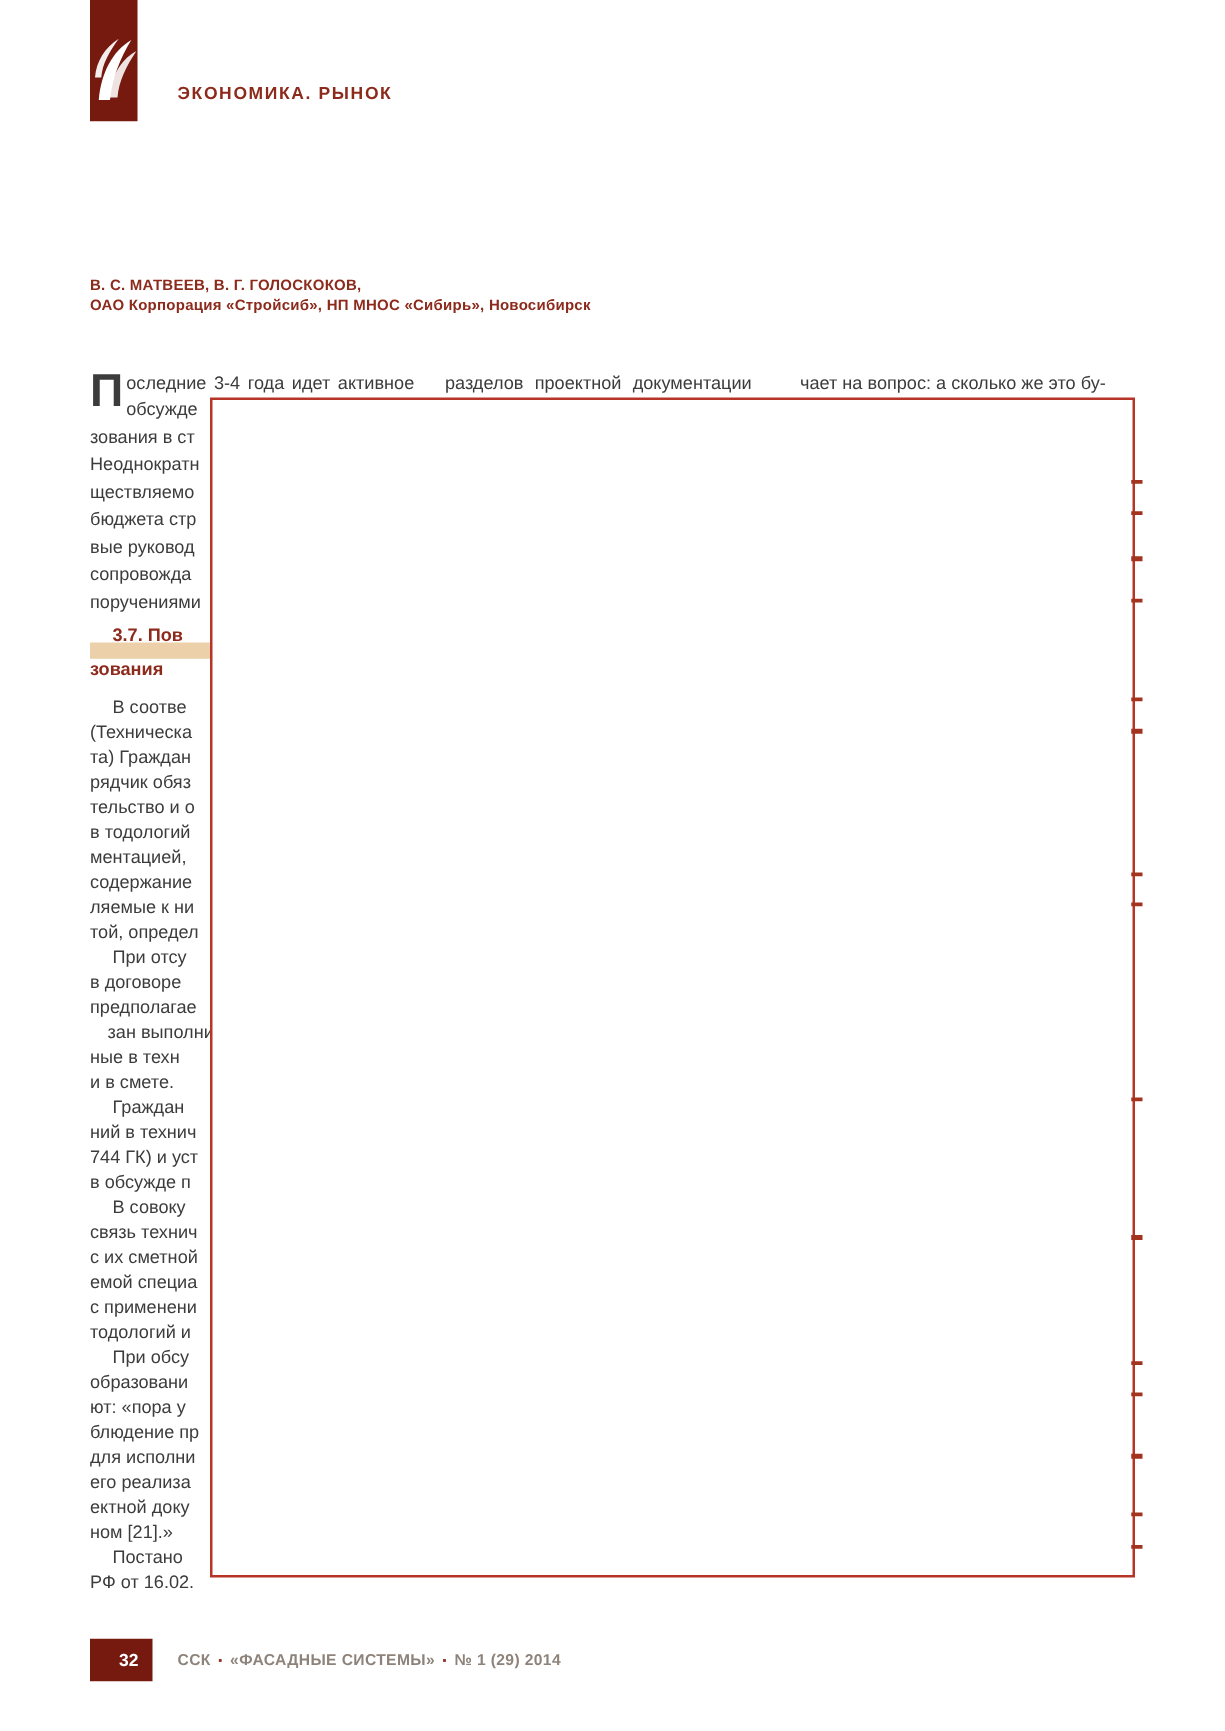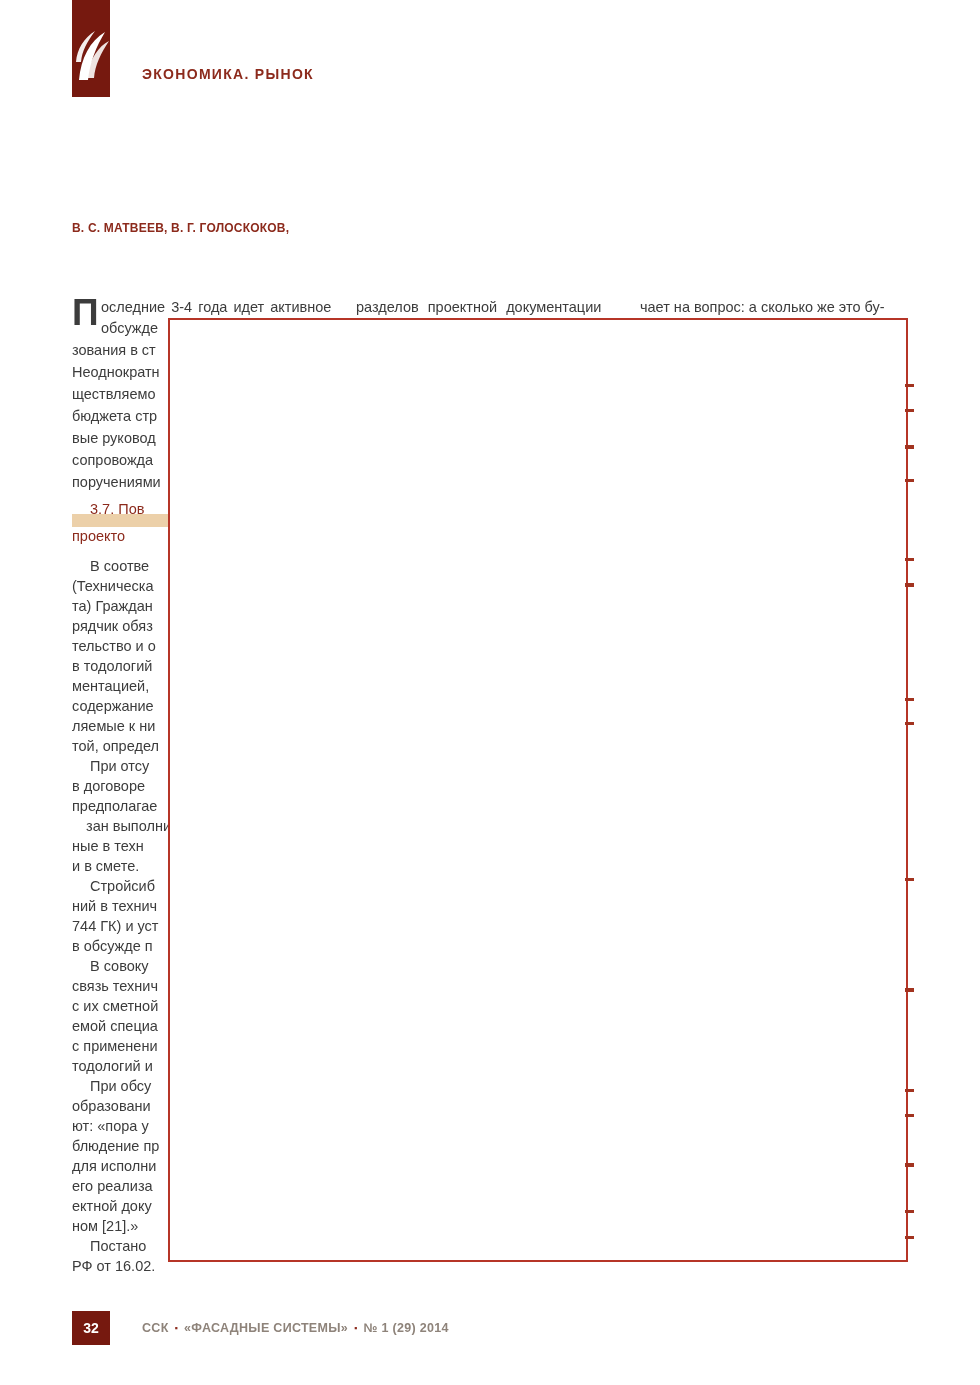--- a/index.html
+++ b/index.html
@@ -45,21 +45,21 @@
     font-size:37px;line-height:40px;font-weight:700;color:#3c3c3c;
   }
   .col1-first{left:101px;top:297px;word-spacing:2px;}
   .col2-first{left:356px;top:297px;word-spacing:5px;}
   .col3-first{left:640px;top:297px;}
 
   #col1-lines{position:absolute;left:72px;top:0;width:300px;}
   .frag{position:absolute;font-size:14.5px;line-height:20px;color:#3c3c3c;white-space:nowrap;}
 
   .subhead{
-    position:absolute;font-size:14.5px;font-weight:400;color:#8c2a1c;white-space:nowrap;
+    position:absolute;font-size:14.5px;font-weight:700;color:#8c2a1c;white-space:nowrap;
   }
   .subhead-line1{left:90px;top:501px;}
   .subhead-line2{left:72px;top:528px;}
   .highlight-strip{
     position:absolute;left:72px;top:514px;width:96px;height:13px;
     background:#ecd0a9;
   }
 
   
   .overlay-box{
@@ -67,21 +67,21 @@
     background:#ffffff;border:2px solid #b63527;box-sizing:border-box;
     z-index:5;
   }
   #edge-ticks{position:absolute;left:0;top:0;z-index:6;}
   .tick{position:absolute;left:905px;width:9px;background:#a2331f;}
 
   
   .page-number-box{
     position:absolute;left:72px;top:1311px;width:38px;height:34px;
     background:#76190f;color:#ffffff;
-    font-size:14px;font-weight:700;text-align:center;line-height:34px;
+    font-size:14px;font-weight:700;text-align:center;line-height:34px;padding-left:12px;
   }
   .footer-line{
     position:absolute;left:142px;top:1321px;
     font-size:12.5px;font-weight:700;color:#8e837a;letter-spacing:.3px;
   }
   .footer-line .sep{color:#8c2a1c;font-size:9px;padding:0 6px;vertical-align:1px;}
 </style>
 </head>
 <body>
 
@@ -97,20 +97,21 @@
     </svg>
   </div>
 
   <div class="section-label">ЭКОНОМИКА. РЫНОК</div>
 
   <h1 class="article-title">
     <br>
   </h1>
 
   <div class="authors">В. С. МАТВЕЕВ, В. Г. ГОЛОСКОКОВ,</div>
+  <div class="affiliation">ОАО Корпорация «Стройсиб», НП МНОС «Сибирь», Новосибирск</div>
 
   <div class="drop-cap">П</div>
   <div class="bline col1-first">оследние 3-4 года идет активное</div>
   <div class="bline col2-first">разделов проектной документации</div>
   <div class="bline col3-first">чает на вопрос: а сколько же это бу-</div>
 
   <div id="col1-lines">
       <div class="frag" style="top: 318px; left: 29px;">обсужде</div>
       <div class="frag" style="top: 340px; left: 0px;">зования в ст</div>
       <div class="frag" style="top: 362px; left: 0px; text-align: center;">Неоднократн</div>
@@ -128,21 +129,21 @@
       <div class="frag" style="top: 676px; left: 0px;">ментацией,</div>
       <div class="frag" style="top: 696px; left: 0px;">содержание</div>
       <div class="frag" style="top: 716px; left: 0px;">ляемые к ни</div>
       <div class="frag" style="top: 736px; left: 0px;">той, определ</div>
       <div class="frag" style="top: 756px; left: 18px;">При отсу</div>
       <div class="frag" style="top: 776px; left: 0px;">в договоре</div>
       <div class="frag" style="top: 796px; left: 0px;">предполагае</div>
       <div class="frag" style="top: 816px; left: 14px;">зан выполни</div>
       <div class="frag" style="top: 836px; left: 0px;">ные в техн</div>
       <div class="frag" style="top: 856px; left: 0px;">и в смете.</div>
-      <div class="frag" style="top: 876px; left: 18px;">Стройсиб</div>
+      <div class="frag" style="top: 876px; left: 18px;">Граждан</div>
       <div class="frag" style="top: 896px; left: 0px;">ний в технич</div>
       <div class="frag" style="top: 916px; left: 0px;">744 ГК) и уст</div>
       <div class="frag" style="top: 936px; left: 0px;">в обсужде п</div>
       <div class="frag" style="top: 956px; left: 18px;">В совоку</div>
       <div class="frag" style="top: 976px; left: 0px;">связь технич</div>
       <div class="frag" style="top: 996px; left: 0px;">с их сметной</div>
       <div class="frag" style="top: 1016px; left: 0px;">емой специа</div>
       <div class="frag" style="top: 1036px; left: 0px;">с применени</div>
       <div class="frag" style="top: 1056px; left: 0px;">тодологий и</div>
       <div class="frag" style="top: 1076px; left: 18px;">При обсу</div>
@@ -152,21 +153,21 @@
       <div class="frag" style="top: 1156px; left: 0px;">для исполни</div>
       <div class="frag" style="top: 1176px; left: 0px;">его реализа</div>
       <div class="frag" style="top: 1196px; left: 0px;">ектной доку</div>
       <div class="frag" style="top: 1216px; left: 0px;">ном [21].»</div>
       <div class="frag" style="top: 1236px; left: 18px;">Постано</div>
       <div class="frag" style="top: 1256px; left: 0px;">РФ от 16.02.</div>
     </div>
 
   <div class="subhead subhead-line1">3.7. Пов</div>
   <div class="highlight-strip"></div>
-  <div class="subhead subhead-line2">проекто</div>
+  <div class="subhead subhead-line2">зования</div>
 
   <div class="overlay-box" id="overlay-box" style="border-color: rgb(182, 53, 39); background: rgb(255, 255, 255);"></div>
 
   <div id="edge-ticks">
       <div class="tick" style="top: 384px; height: 3px;"></div>
       <div class="tick" style="top: 409px; height: 3px;"></div>
       <div class="tick" style="top: 445px; height: 4px;"></div>
       <div class="tick" style="top: 479px; height: 3px;"></div>
       <div class="tick" style="top: 558px; height: 3px;"></div>
       <div class="tick" style="top: 583px; height: 4px;"></div>

